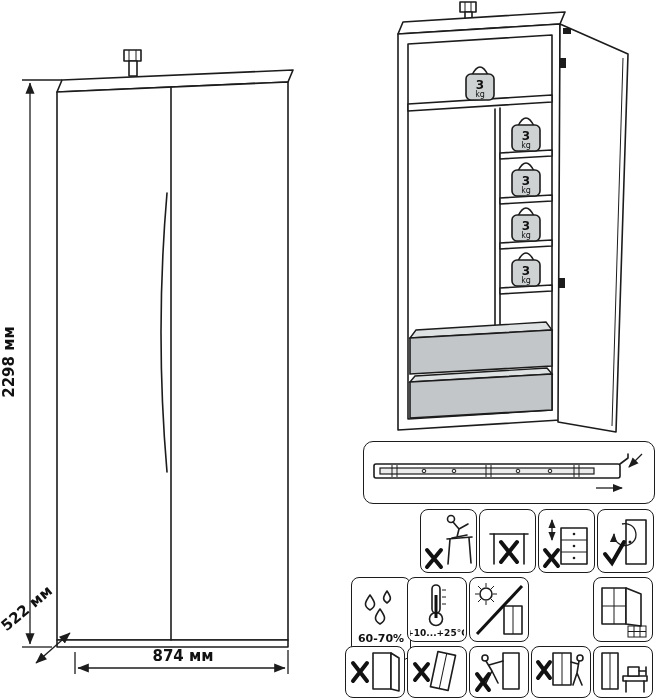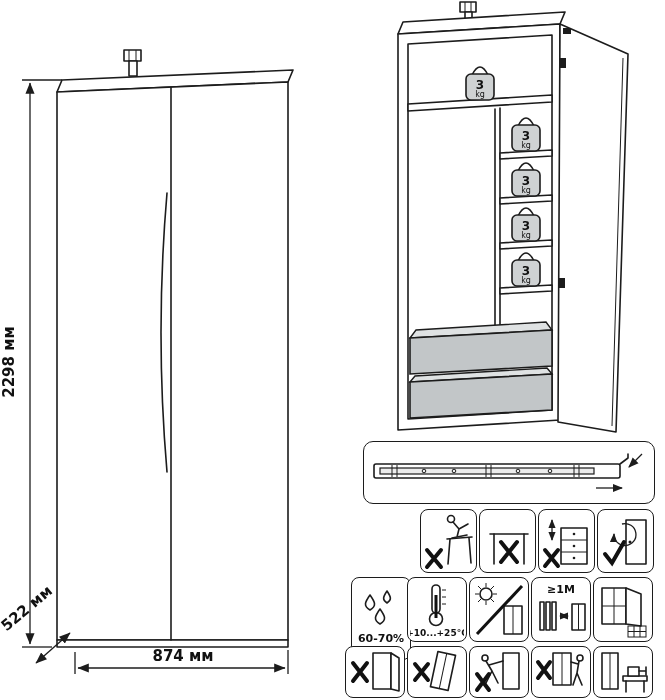--- a/index.html
+++ b/index.html
@@ -218,36 +218,20 @@
   </div>
   <div class="cell" style="left:469px;top:577px;width:60px;height:65px">
     <svg width="54" height="60" viewBox="0 0 54 60">
       <circle class="ln" cx="14" cy="14" r="6"></circle>
       <path class="thin" d="M14,3 L14,7 M14,21 L14,25 M3,14 L7,14 M21,14 L25,14 M6,6 L9,9 M19,19 L22,22 M22,6 L19,9 M9,19 L6,22"></path>
       <rect class="fw" x="32" y="26" width="18" height="28"></rect>
       <line class="thin" x1="41" y1="26" x2="41" y2="54"></line>
       <line x1="5" y1="54" x2="50" y2="6" stroke="#111" stroke-width="3"></line>
     </svg>
   </div>
-  <div class="cell" style="left:531px;top:577px;width:60px;height:65px">
-    <svg width="54" height="60" viewBox="0 0 54 60">
-      <defs>
-        <marker id="arrE" viewBox="0 0 10 8" markerWidth="7" markerHeight="6" refX="9" refY="4" orient="auto-start-reverse">
-            <path d="M0,0 L10,4 L0,8 z" fill="#1c1c1c"></path>
-          </marker>
-      </defs>
-      <text x="27" y="13" text-anchor="middle" font-size="11" font-weight="bold">≥1M</text>
-      <rect class="ln" x="6" y="22" width="4" height="28"></rect>
-      <rect class="ln" x="12" y="22" width="4" height="28"></rect>
-      <rect class="ln" x="18" y="22" width="4" height="28"></rect>
-      <line class="dim" x1="26" y1="36" x2="34" y2="36" marker-start="url(#arrE)" marker-end="url(#arrE)"></line>
-      <rect class="fw" x="38" y="24" width="13" height="26"></rect>
-      <line class="thin" x1="44.5" y1="24" x2="44.5" y2="50"></line>
-    </svg>
-  </div>
   <div class="cell" style="left:593px;top:577px;width:60px;height:65px">
     <svg width="54" height="60" viewBox="0 0 54 60">
       <rect class="ln" x="6" y="8" width="24" height="36"></rect>
       <path class="thin" d="M6,26 L30,26 M18,8 L18,44"></path>
       <polygon class="fw" points="30,8 45,14 45,46 30,44"></polygon>
       <g>
         <rect class="thin" x="32" y="46" width="18" height="11"></rect>
         <path class="thin" d="M38,46 L38,57 M44,46 L44,57 M32,51.5 L50,51.5"></path>
       </g>
     </svg>

